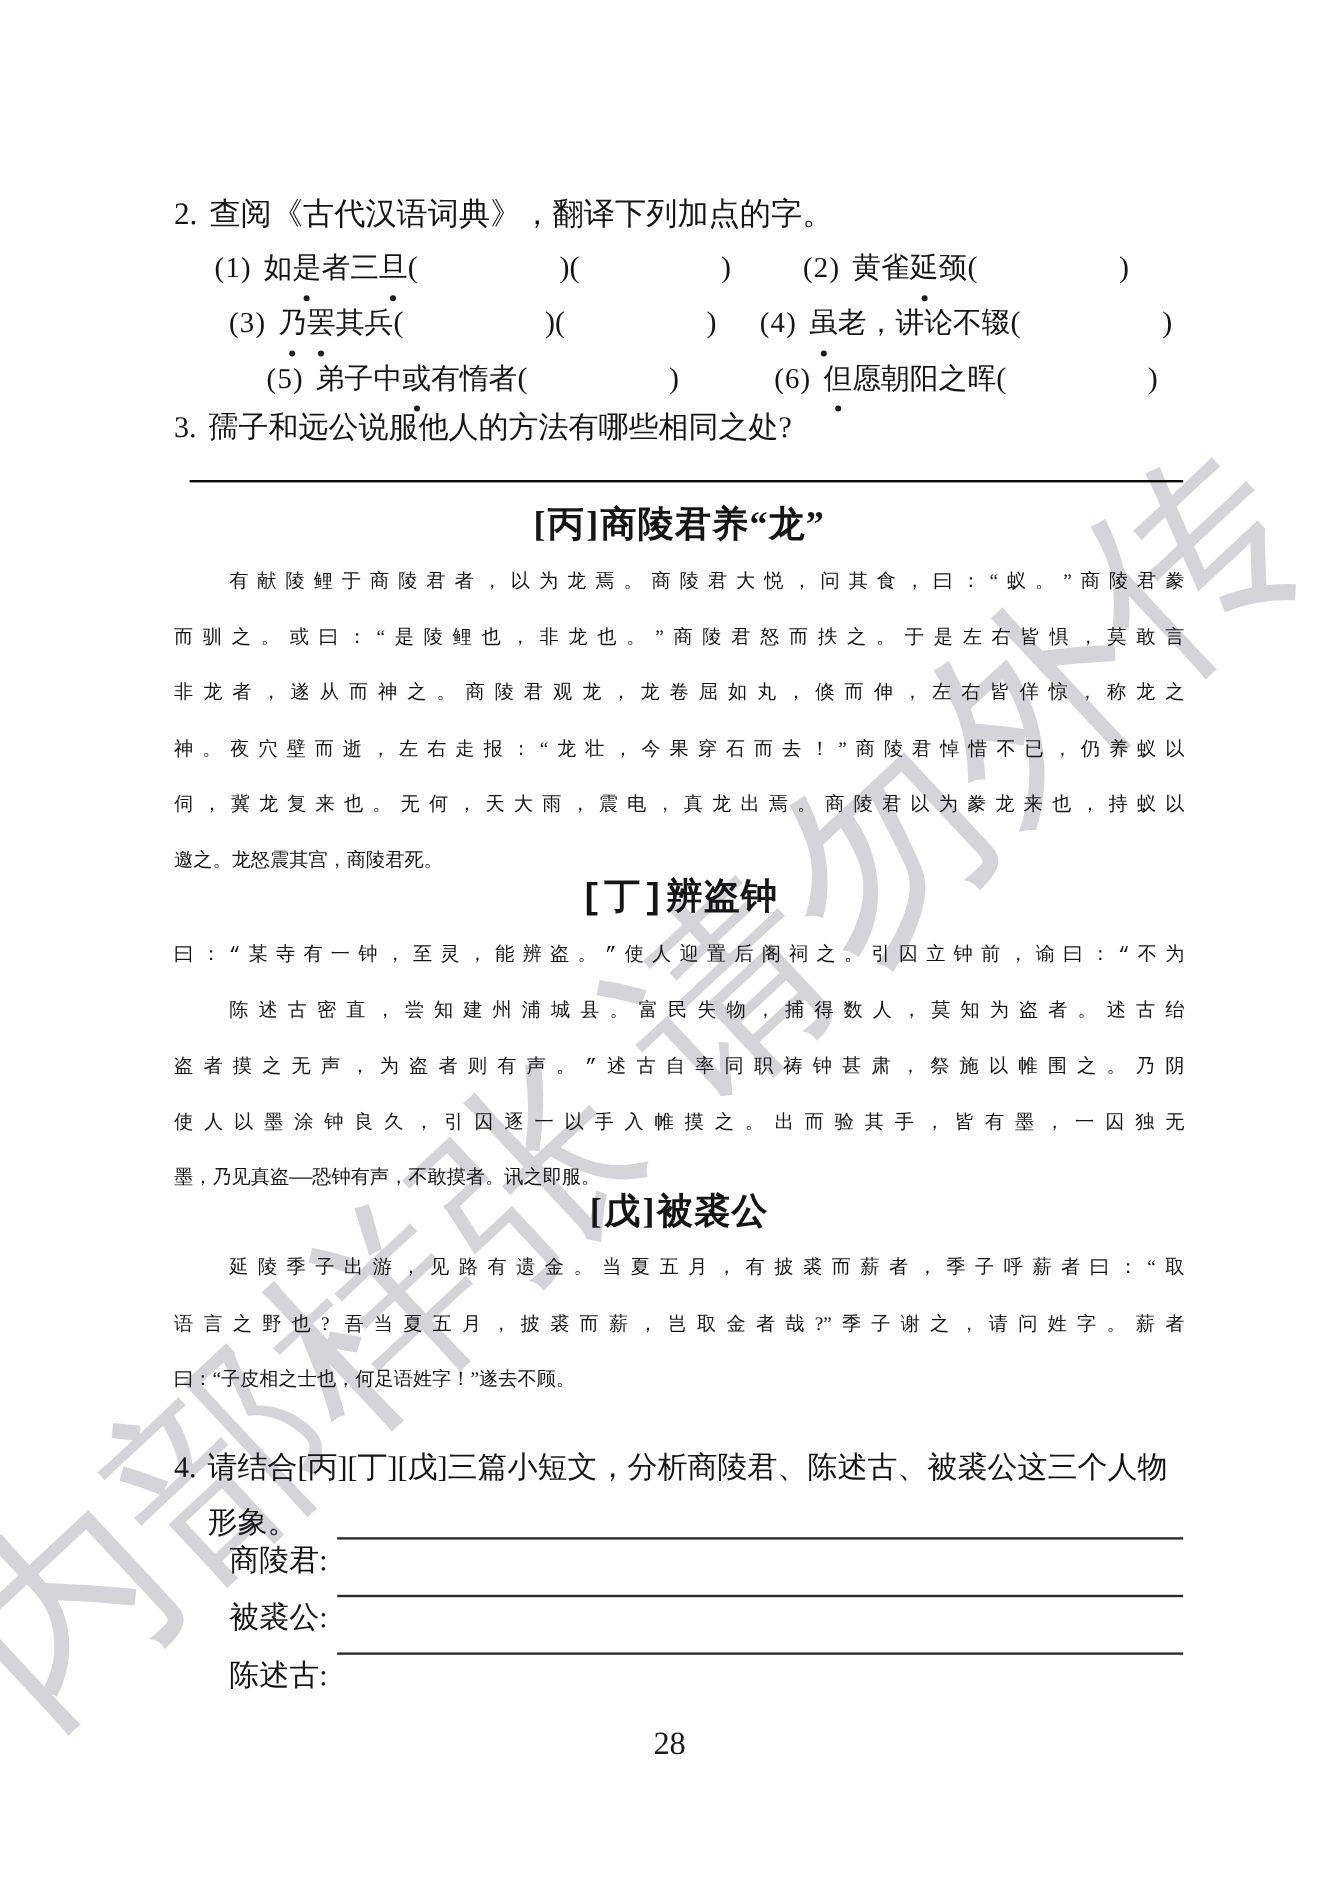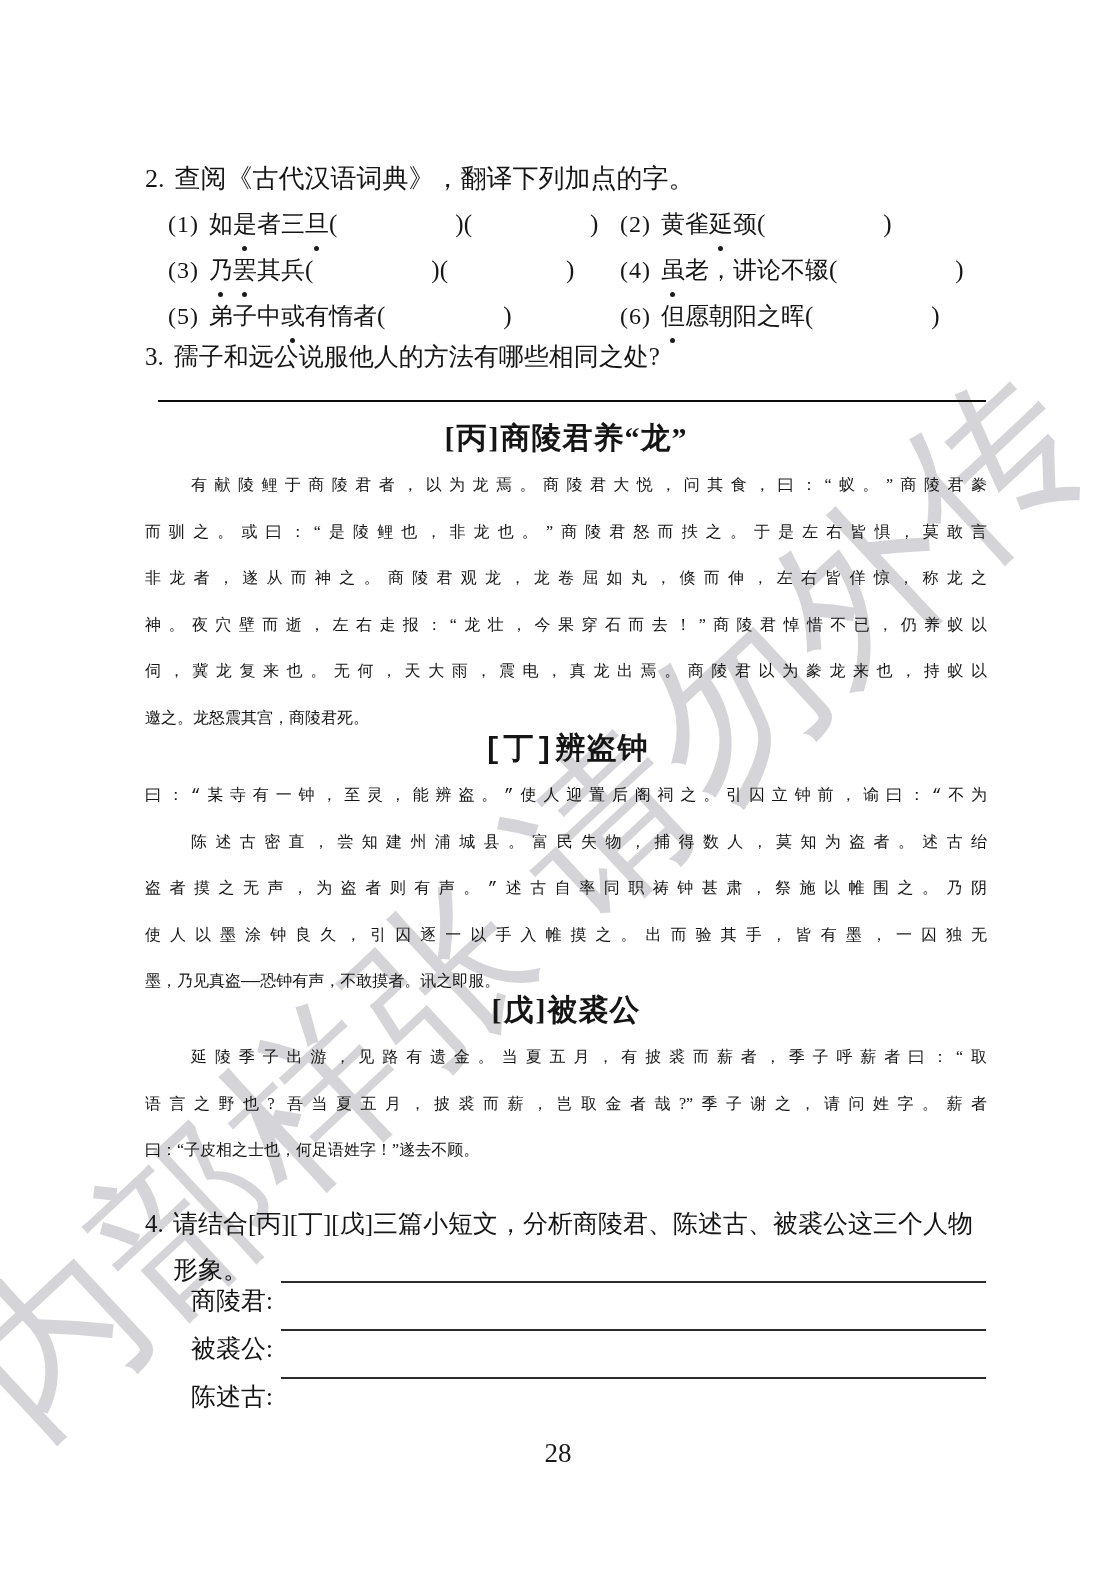--- a/index.html
+++ b/index.html
@@ -11,21 +11,21 @@
   #watermark{
     position:absolute;left:-85px;top:1315px;z-index:0;
     transform:rotate(-43deg);transform-origin:0 0;
     font-size:172px;letter-spacing:4px;white-space:nowrap;
     color:rgba(126,129,139,0.33);pointer-events:none;font-weight:400;
   }
   .layer{position:absolute;z-index:1;}
   
   #q2{left:145px;top:158px;width:848px;font-size:26px;line-height:42px;}
   .q-label{padding-right:10px;}
-  #q2-items{left:168px;top:203px;width:822px;display:grid;grid-template-columns:452px 1fr;}
+  #q2-items{left:168px;top:203px;width:822px;display:grid;grid-template-columns:452px 1fr;text-align:center;}
   .q2-item{height:46px;font-size:24px;line-height:42px;white-space:nowrap;}
   .num{margin-right:10px;letter-spacing:1px;}
   .ch{display:inline-block;position:relative;}
   .ch.dot::after{
     content:"";position:absolute;left:50%;margin-left:-2.5px;bottom:-6px;
     width:5px;height:5px;border-radius:50%;background:#1c1c1c;
   }
   .blank .par{font-size:25px;}
   .bsp{display:inline-block;width:118px;}
   

